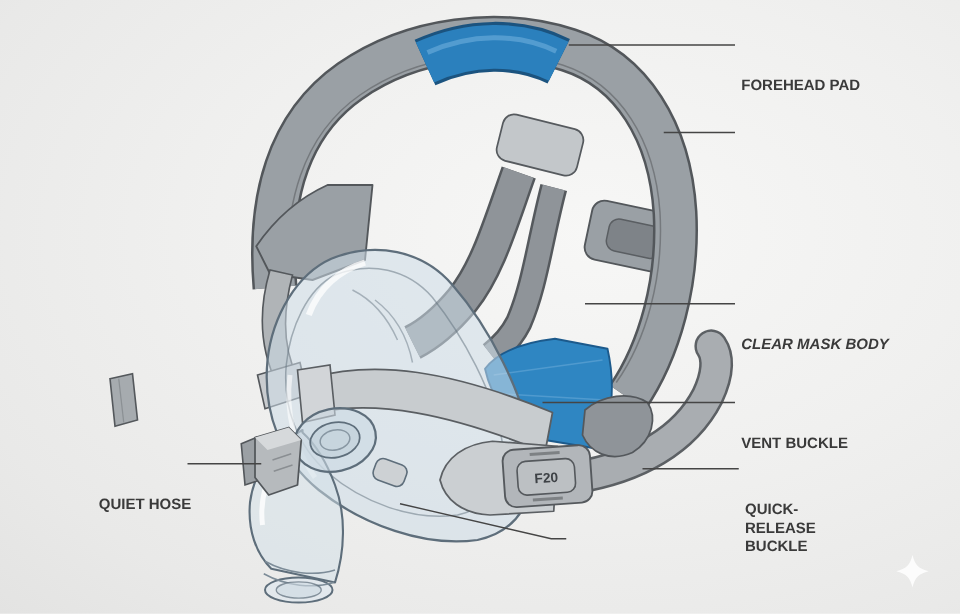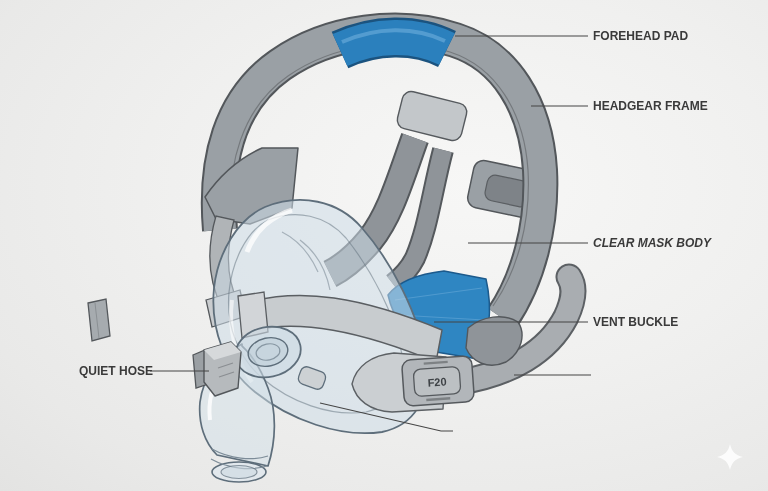--- a/index.html
+++ b/index.html
@@ -10,20 +10,21 @@
     background:radial-gradient(ellipse at 62% 38%, #f7f7f6 0%, #f0f0ef 45%, #e9e9e8 80%, #e3e3e2 100%);
     font-family:"Liberation Sans", sans-serif;
   }
   #page svg{position:absolute;left:0;top:0;}
   .lbl{
     position:absolute;
     font:700 12px/15px "Liberation Sans", sans-serif;
     color:#3a3a3a;
     letter-spacing:0px;
     white-space:nowrap;
+    margin-top:32px;
   }
   .lbl.wrap{white-space:normal;width:98px;}
 </style>
 </head>
 <body>
 
 <div id="page">
 
   <svg width="768" height="491" viewBox="0 0 768 491">
 
@@ -140,17 +141,17 @@
       <line x1="150" y1="371" x2="209" y2="371"></line>
     </g>
 
     <g transform="translate(730,457)">
       <path d="M 0,-13 C 2,-5 5,-2 13,0 C 5,2 2,5 0,13 C -2,5 -5,2 -13,0 C -5,-2 -2,-5 0,-13 Z" fill="#ffffff" opacity="0.85"></path>
     </g>
   </svg>
 
   <div class="lbl" style="left:79px;top:364px;">QUIET HOSE</div>
   <div class="lbl" style="left:593px;top:29px;">FOREHEAD PAD</div>
-  <div class="lbl" style="left:593px;top:99px;">HEADGEAR FRAME</div>
   <div class="lbl" style="left:593px;top:236px;font-style:italic;">CLEAR MASK BODY</div>
   <div class="lbl" style="left:593px;top:315px;">VENT BUCKLE</div>
+  <div class="lbl wrap" style="left:596px;top:368px;">QUICK-RELEASE BUCKLE</div>
 
 </div>
 
 </body></html>

